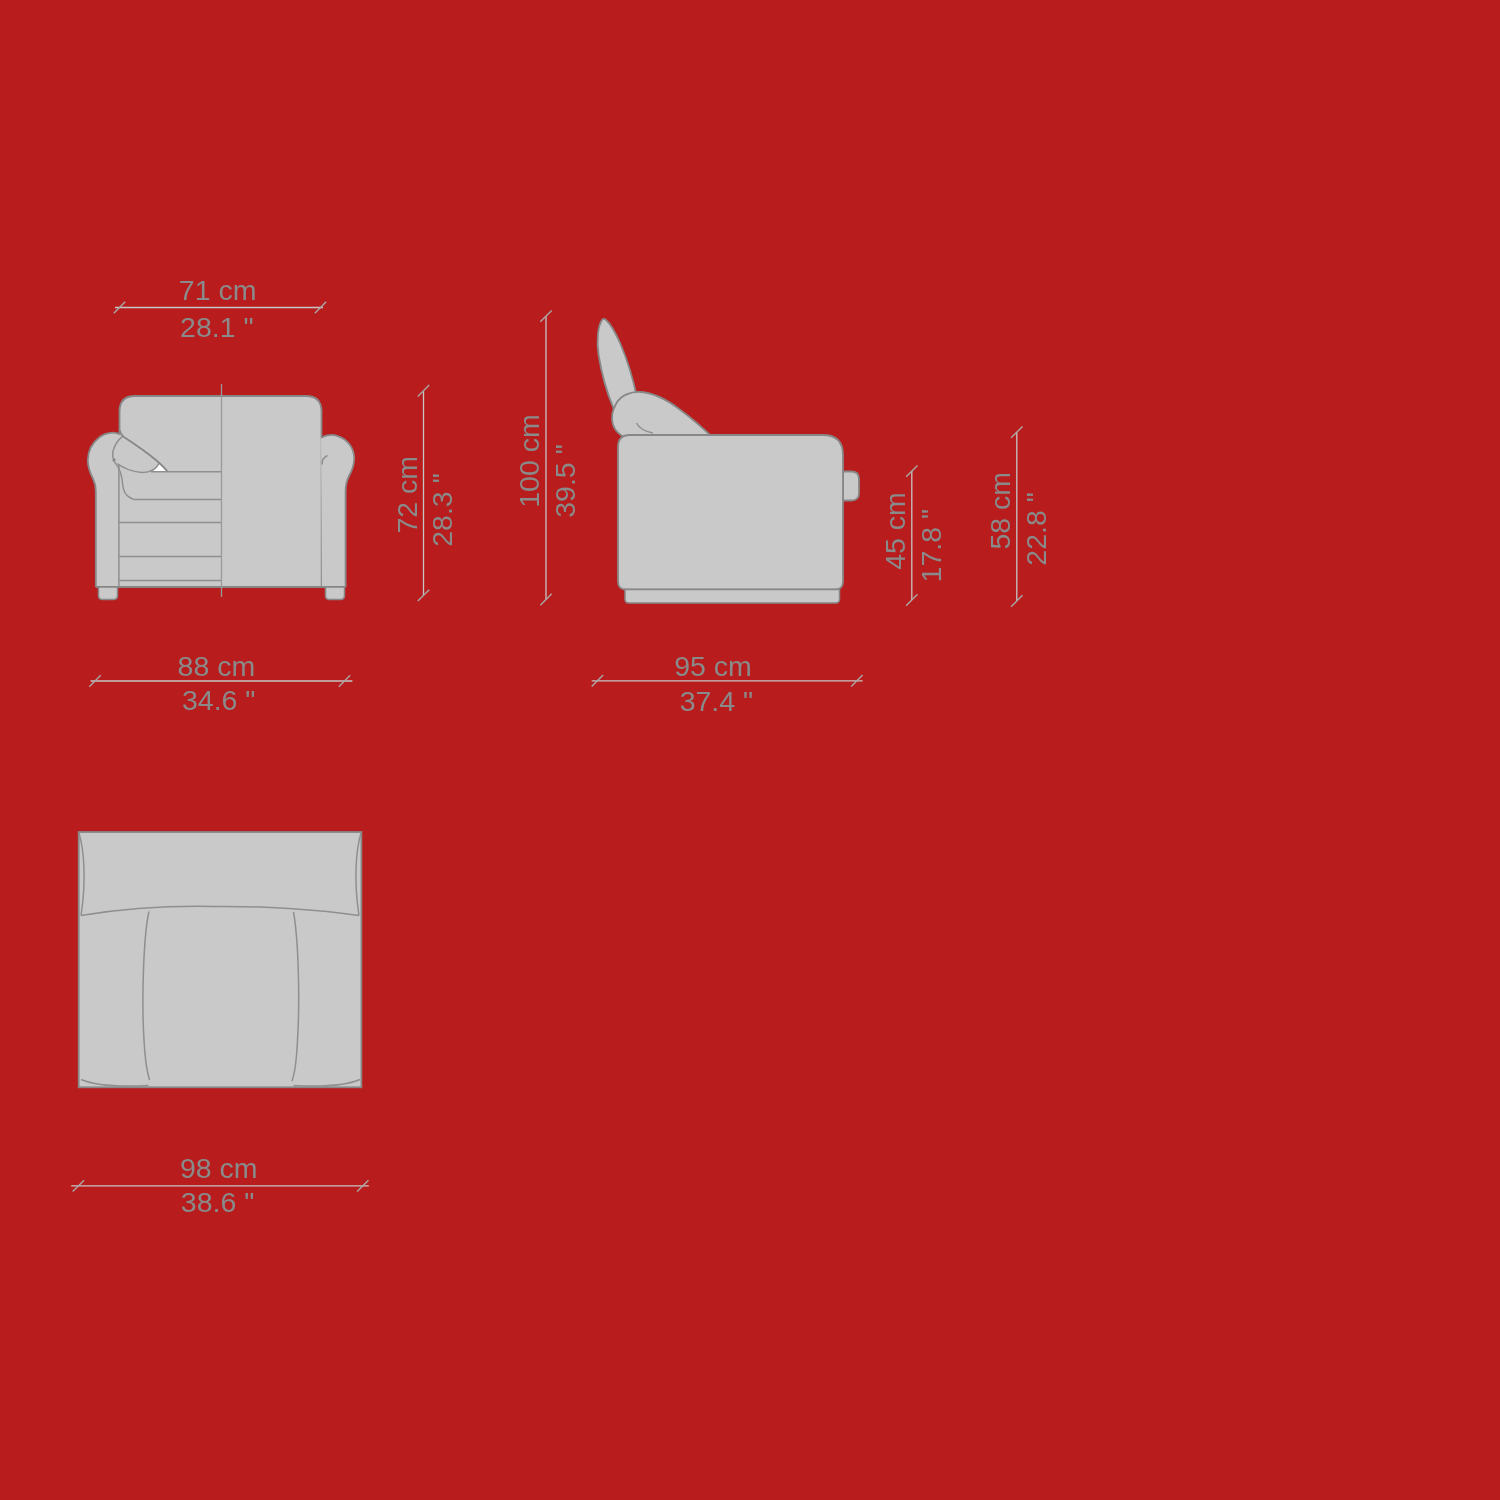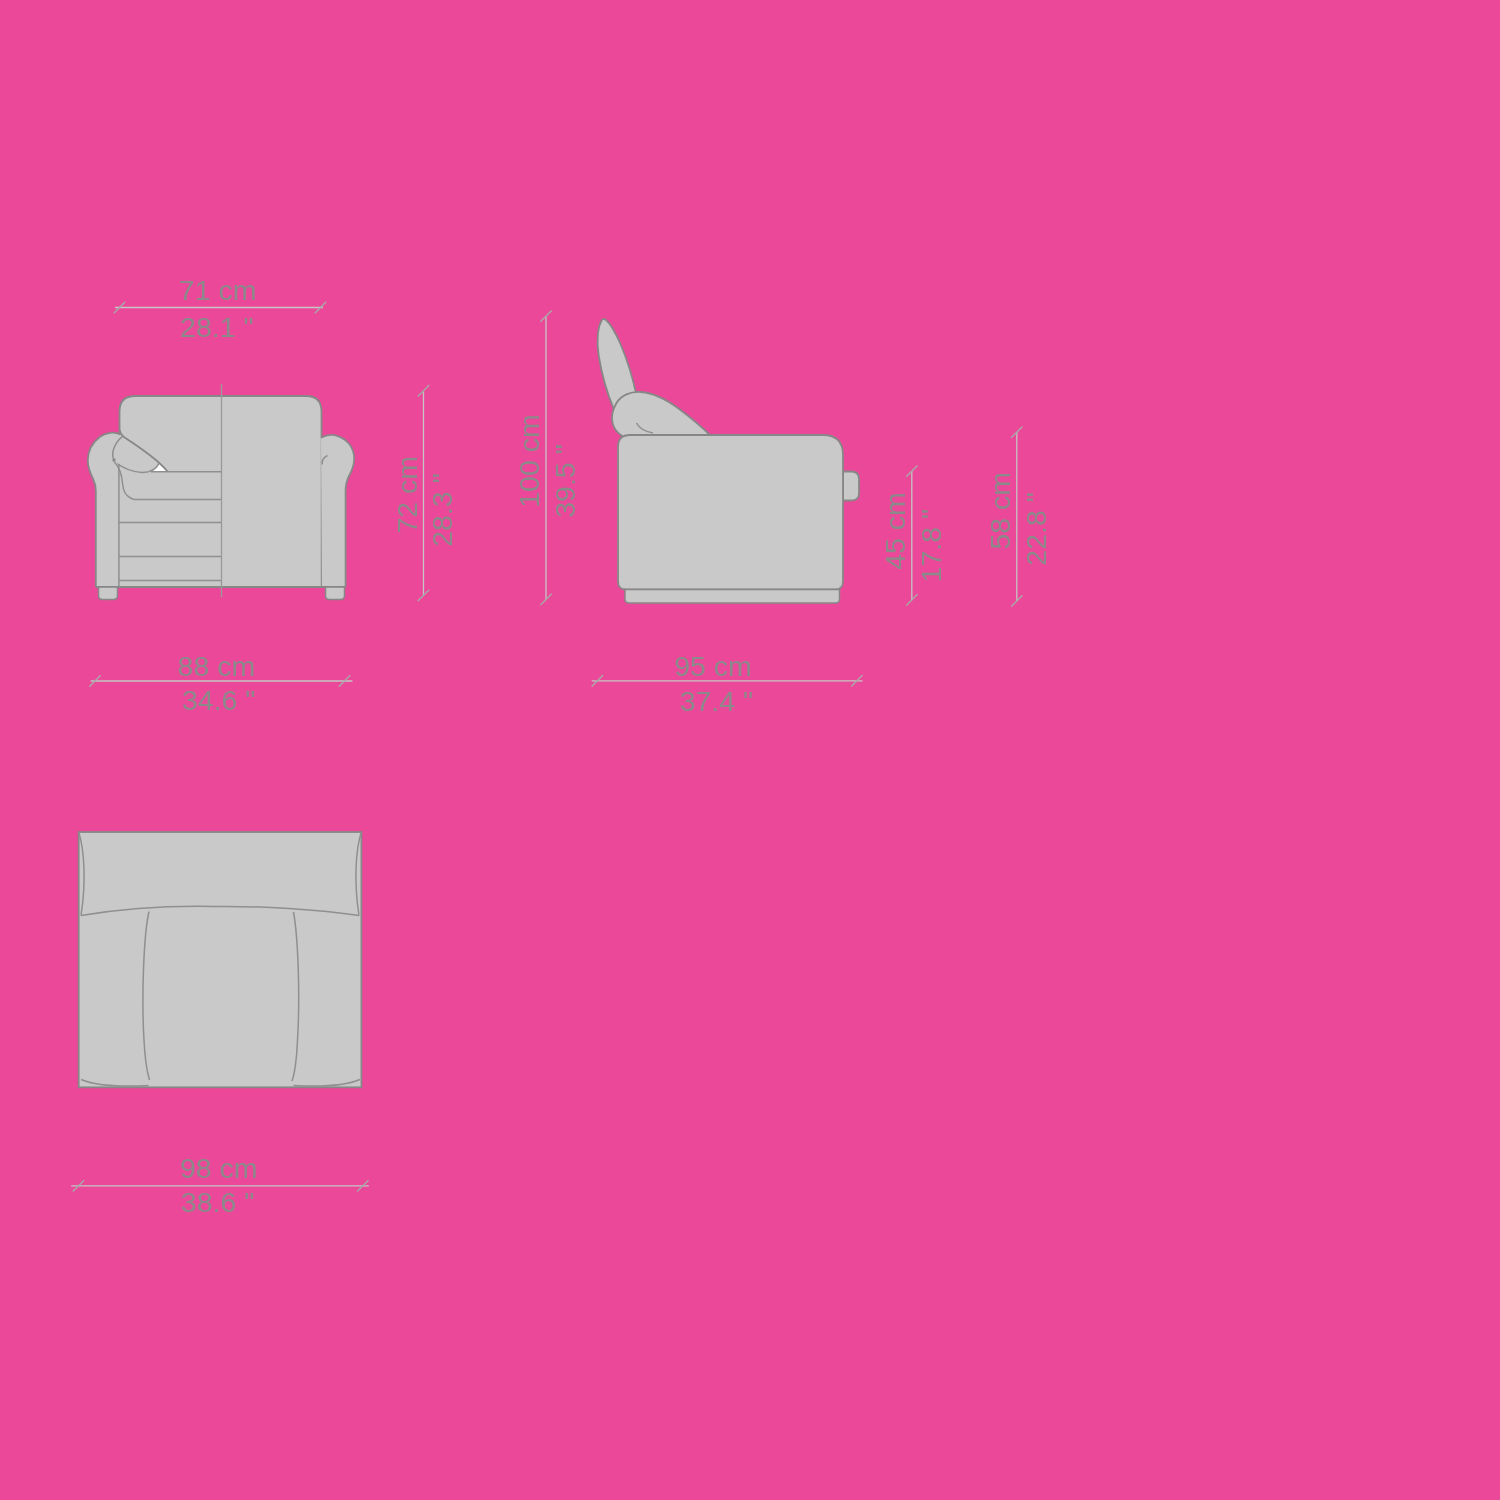--- a/index.html
+++ b/index.html
@@ -1,16 +1,16 @@
 <!DOCTYPE html>
 <html><head>
 <meta charset="utf-8">
 <style>
   html,body{margin:0;padding:0;background:#ffffff;}
-  #page{width:1500px;height:1500px;position:relative;background:#ec4899;}
+  #page{width:1500px;height:1500px;position:relative;background:#b91c1c;}
   svg{position:absolute;top:0;left:0;}
   text{font-family:"Liberation Sans", sans-serif;fill:#8a8a8a;font-size:28.5px;}
 </style>
 </head>
 <body>
 <div id="page">
 <svg width="1500" height="1500" viewBox="0 0 1500 1500">
 
   <g>
 

